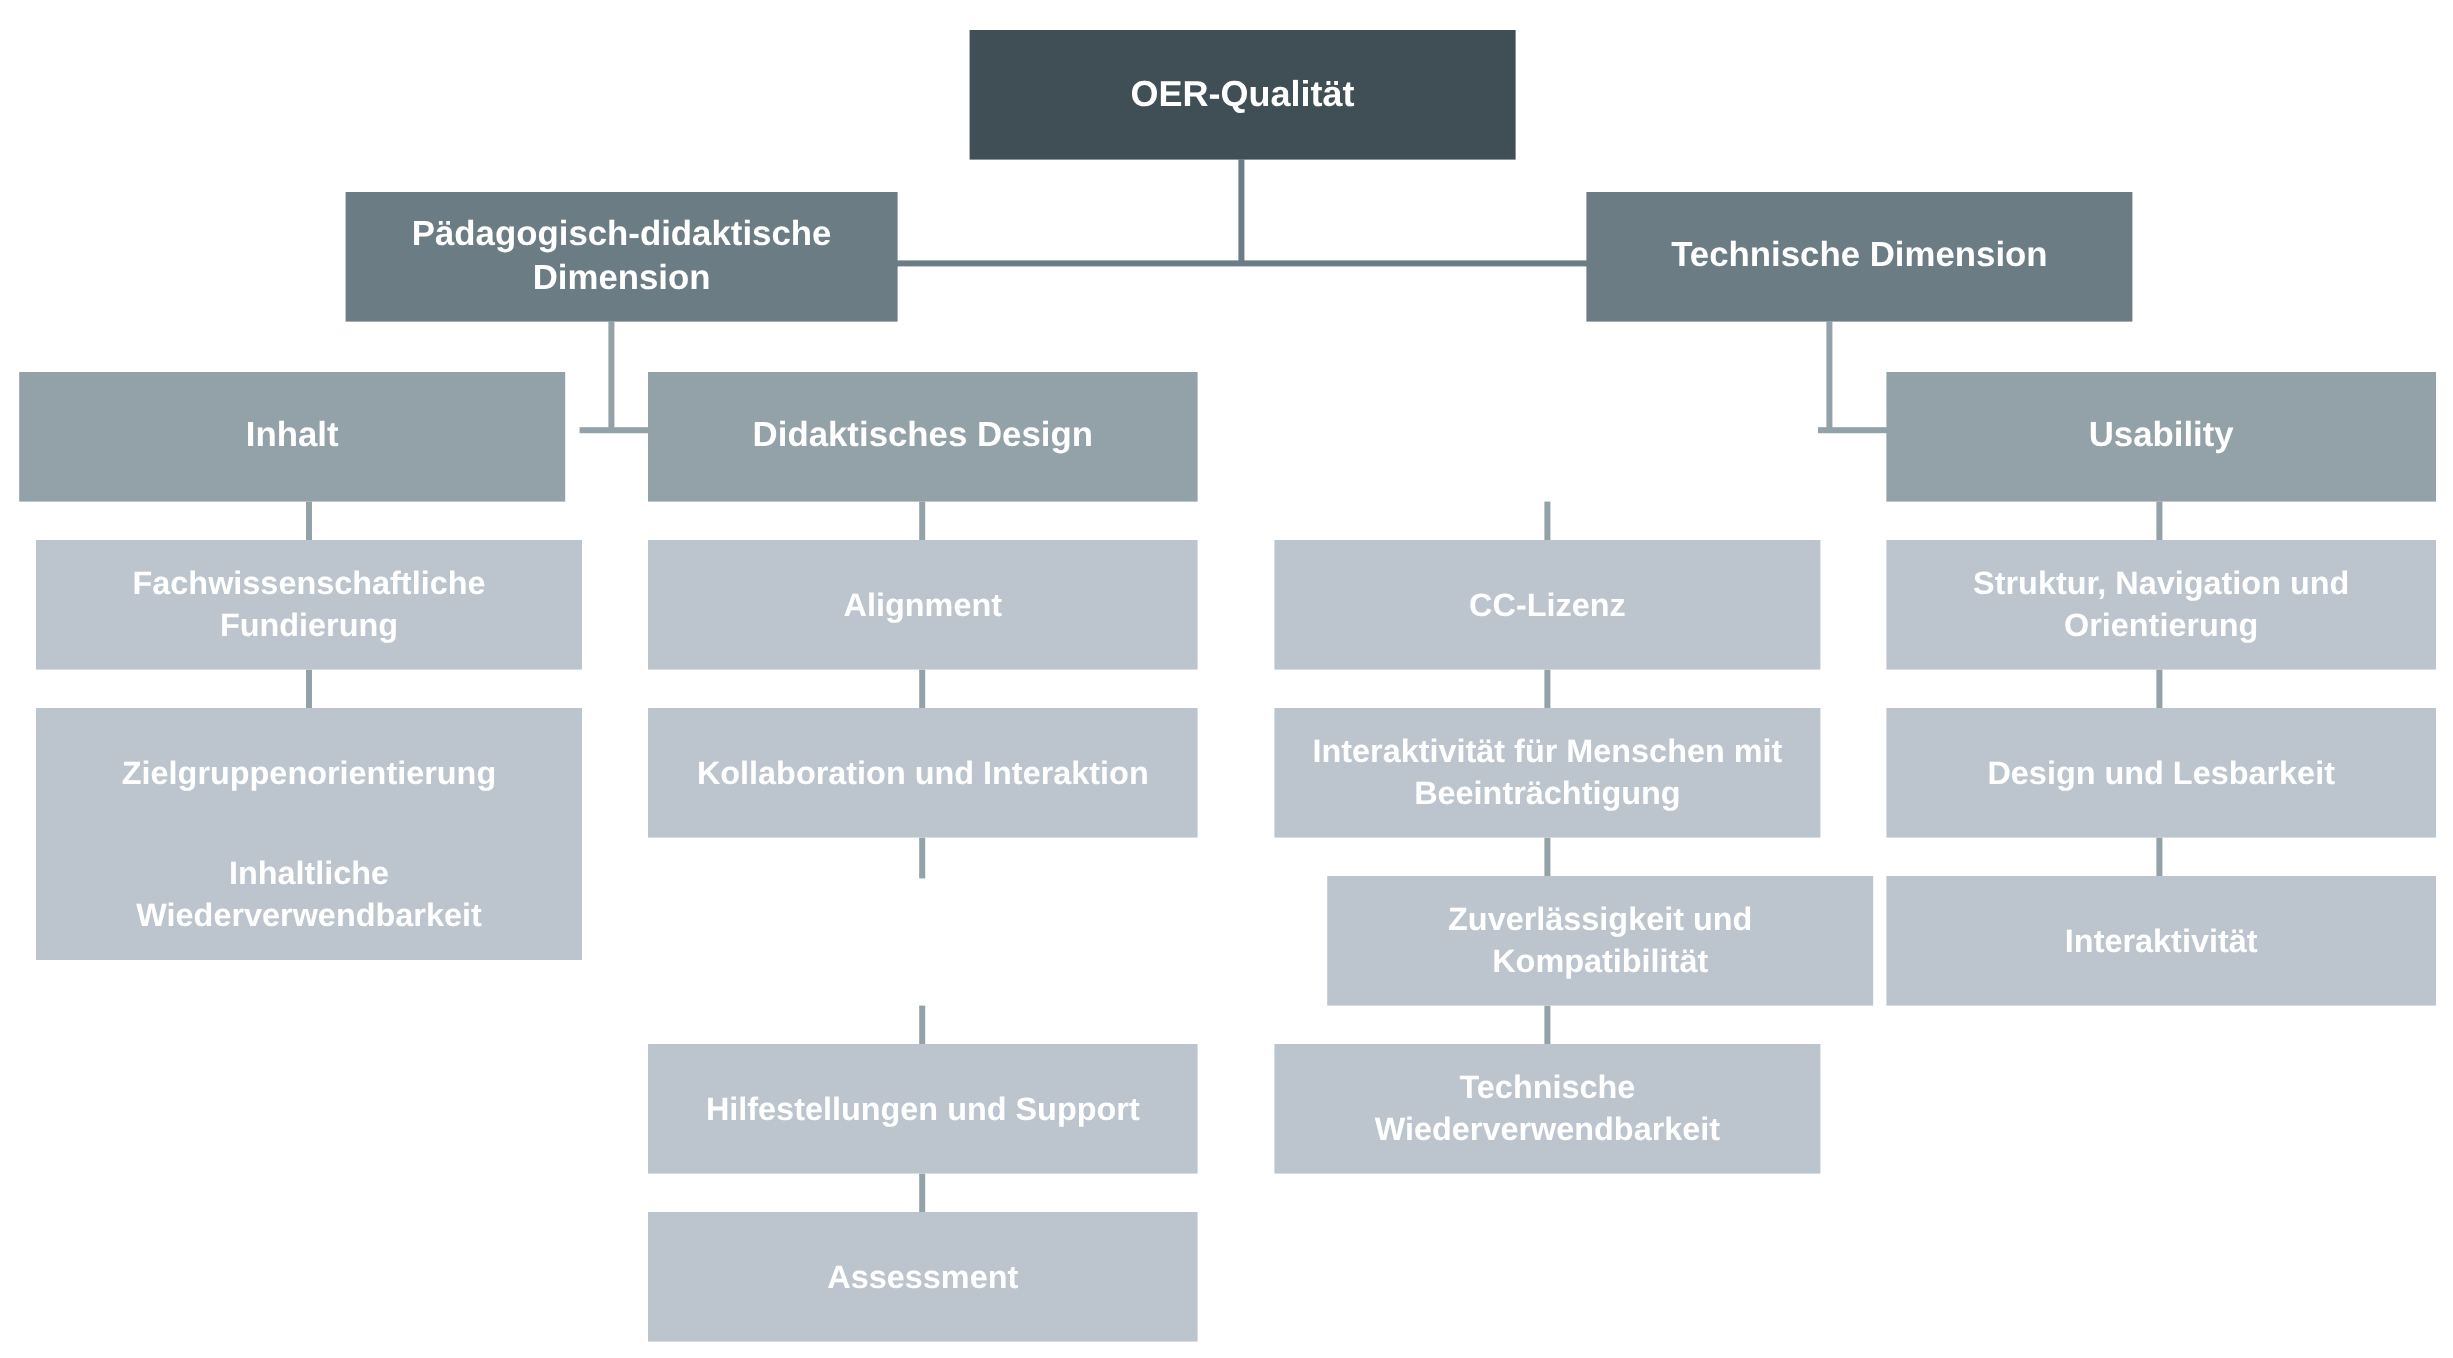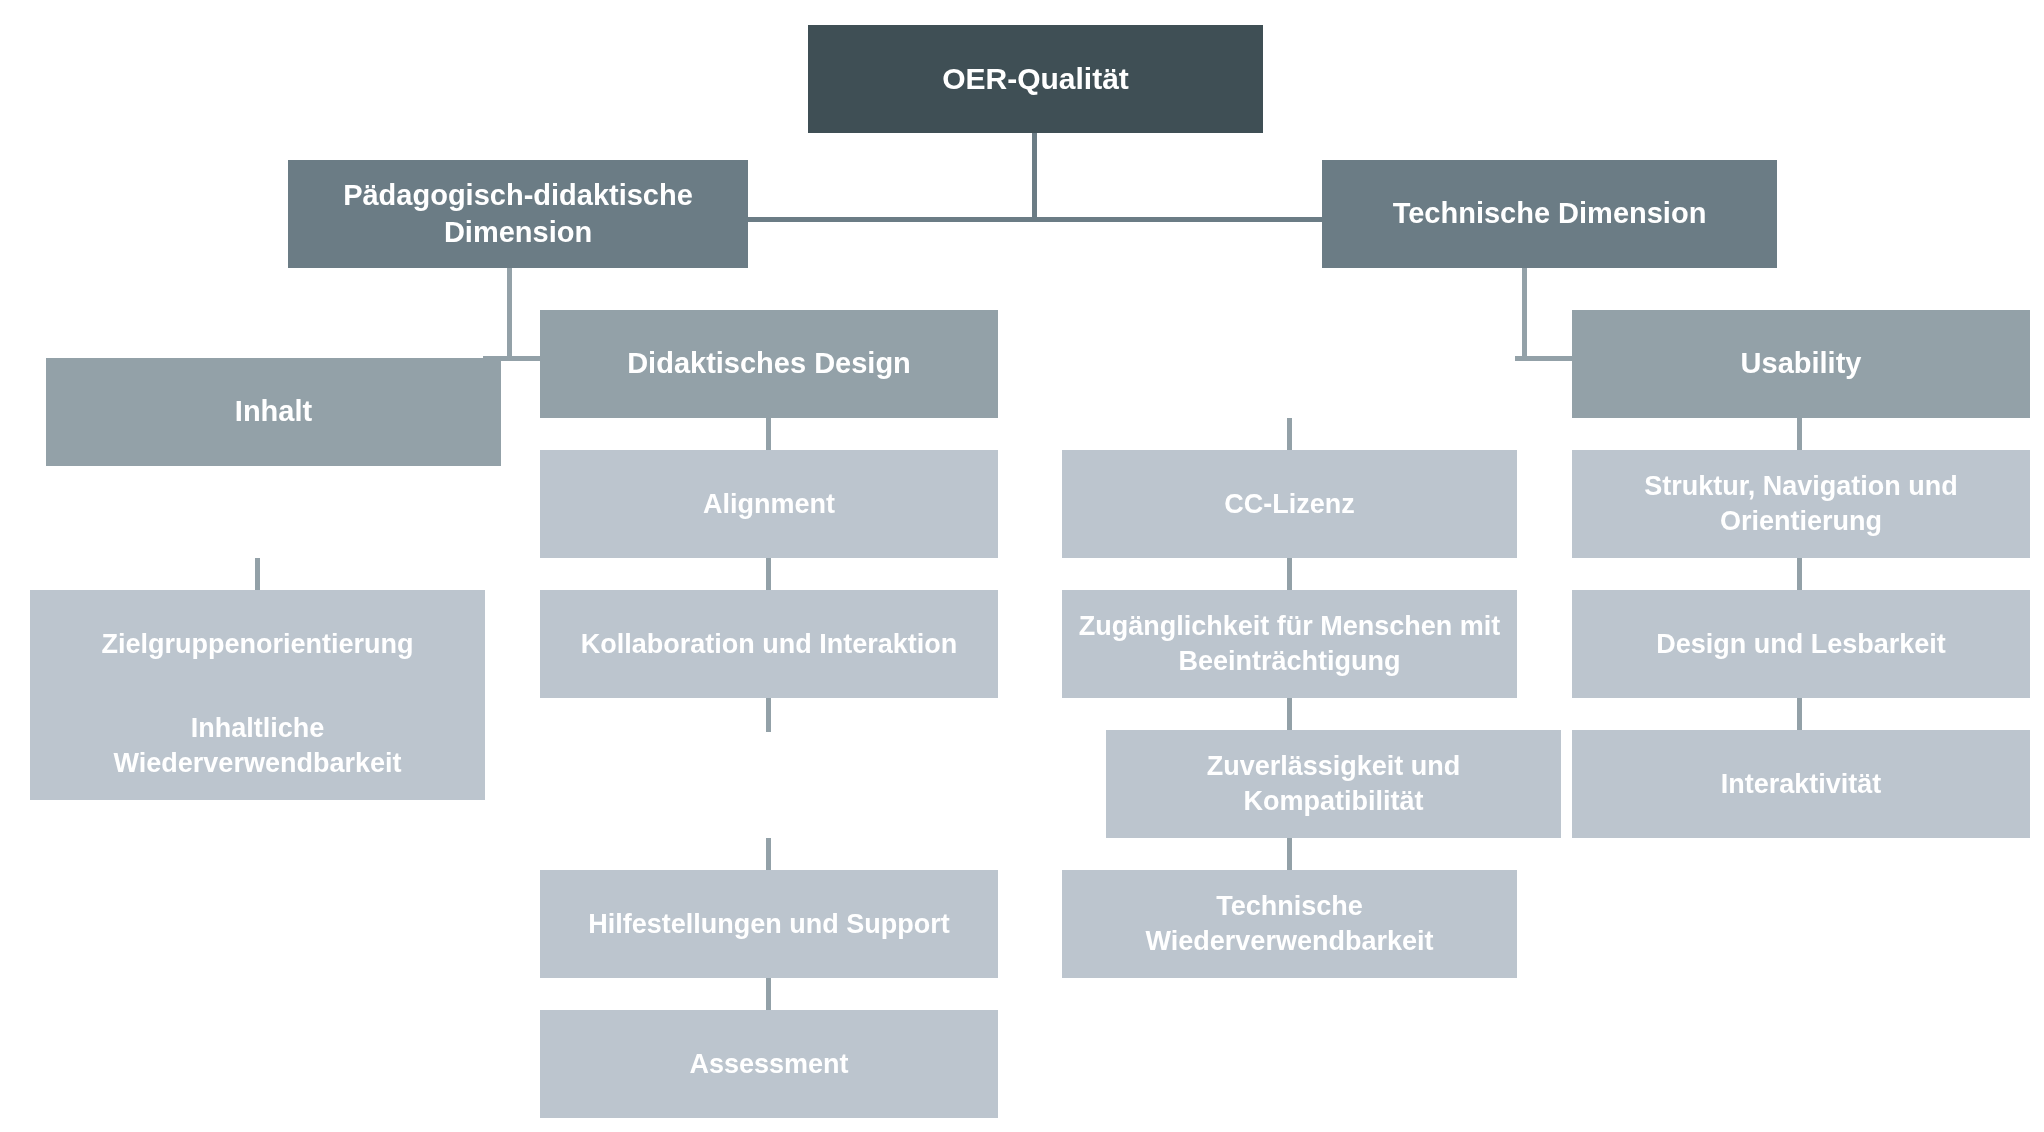--- a/index.html
+++ b/index.html
@@ -90,34 +90,35 @@
 
   <div class="conn" style="left:1797px; top:418px; width:5px; height:34px;"></div>
   <div class="conn" style="left:1797px; top:558px; width:5px; height:34px;"></div>
   <div class="conn" style="left:1797px; top:698px; width:5px; height:34px;"></div>
 
   <div class="node root" style="left:808px; top:25px; width:455px; height:108px;">OER-Qualität</div>
 
   <div class="node dim" style="left:288px; top:160px; width:460px; height:108px;">Pädagogisch-didaktische Dimension</div>
   <div class="node dim" style="left:1322px; top:160px; width:455px; height:108px;">Technische Dimension</div>
 
-  <div class="node cat" style="left:46px; top:310px; width:455px; height:108px;margin-top:48px;">Inhalt</div>
+  <div class="node cat" style="left:16px; top:310px; width:455px; height:108px;">Inhalt</div>
   <div class="node cat" style="left:540px; top:310px; width:458px; height:108px;">Didaktisches Design</div>
   <div class="node cat" style="left:1572px; top:310px; width:458px; height:108px;">Usability</div>
 
+  <div class="node leaf" style="left:30px; top:450px; width:455px; height:108px;">Fachwissenschaftliche Fundierung</div>
   <div class="node leaf" style="left:30px; top:590px; width:455px; height:108px;">Zielgruppenorientierung</div>
   <div class="node leaf" style="left:30px; top:692px; width:455px; height:108px;">Inhaltliche Wiederverwendbarkeit</div>
 
   <div class="node leaf" style="left:540px; top:450px; width:458px; height:108px;">Alignment</div>
   <div class="node leaf" style="left:540px; top:590px; width:458px; height:108px;">Kollaboration und Interaktion</div>
   <div class="node leaf" style="left:540px; top:870px; width:458px; height:108px;">Hilfestellungen und Support</div>
   <div class="node leaf" style="left:540px; top:1010px; width:458px; height:108px;">Assessment</div>
 
   <div class="node leaf" style="left:1062px; top:450px; width:455px; height:108px;">CC-Lizenz</div>
-  <div class="node leaf" style="left:1062px; top:590px; width:455px; height:108px;">Zugänglichkeit für Menschen mit Beeinträchtigung</div>
+  <div class="node leaf" style="left:1062px; top:590px; width:455px; height:108px;">Interaktivität für Menschen mit Beeinträchtigung</div>
   <div class="node leaf" style="left:1106px; top:730px; width:455px; height:108px;">Zuverlässigkeit und Kompatibilität</div>
   <div class="node leaf" style="left:1062px; top:870px; width:455px; height:108px;">Technische Wiederverwendbarkeit</div>
 
   <div class="node leaf" style="left:1572px; top:450px; width:458px; height:108px;">Struktur, Navigation und Orientierung</div>
   <div class="node leaf" style="left:1572px; top:590px; width:458px; height:108px;">Design und Lesbarkeit</div>
   <div class="node leaf" style="left:1572px; top:730px; width:458px; height:108px;">Interaktivität</div>
 
 </div>
 
 </body></html>

